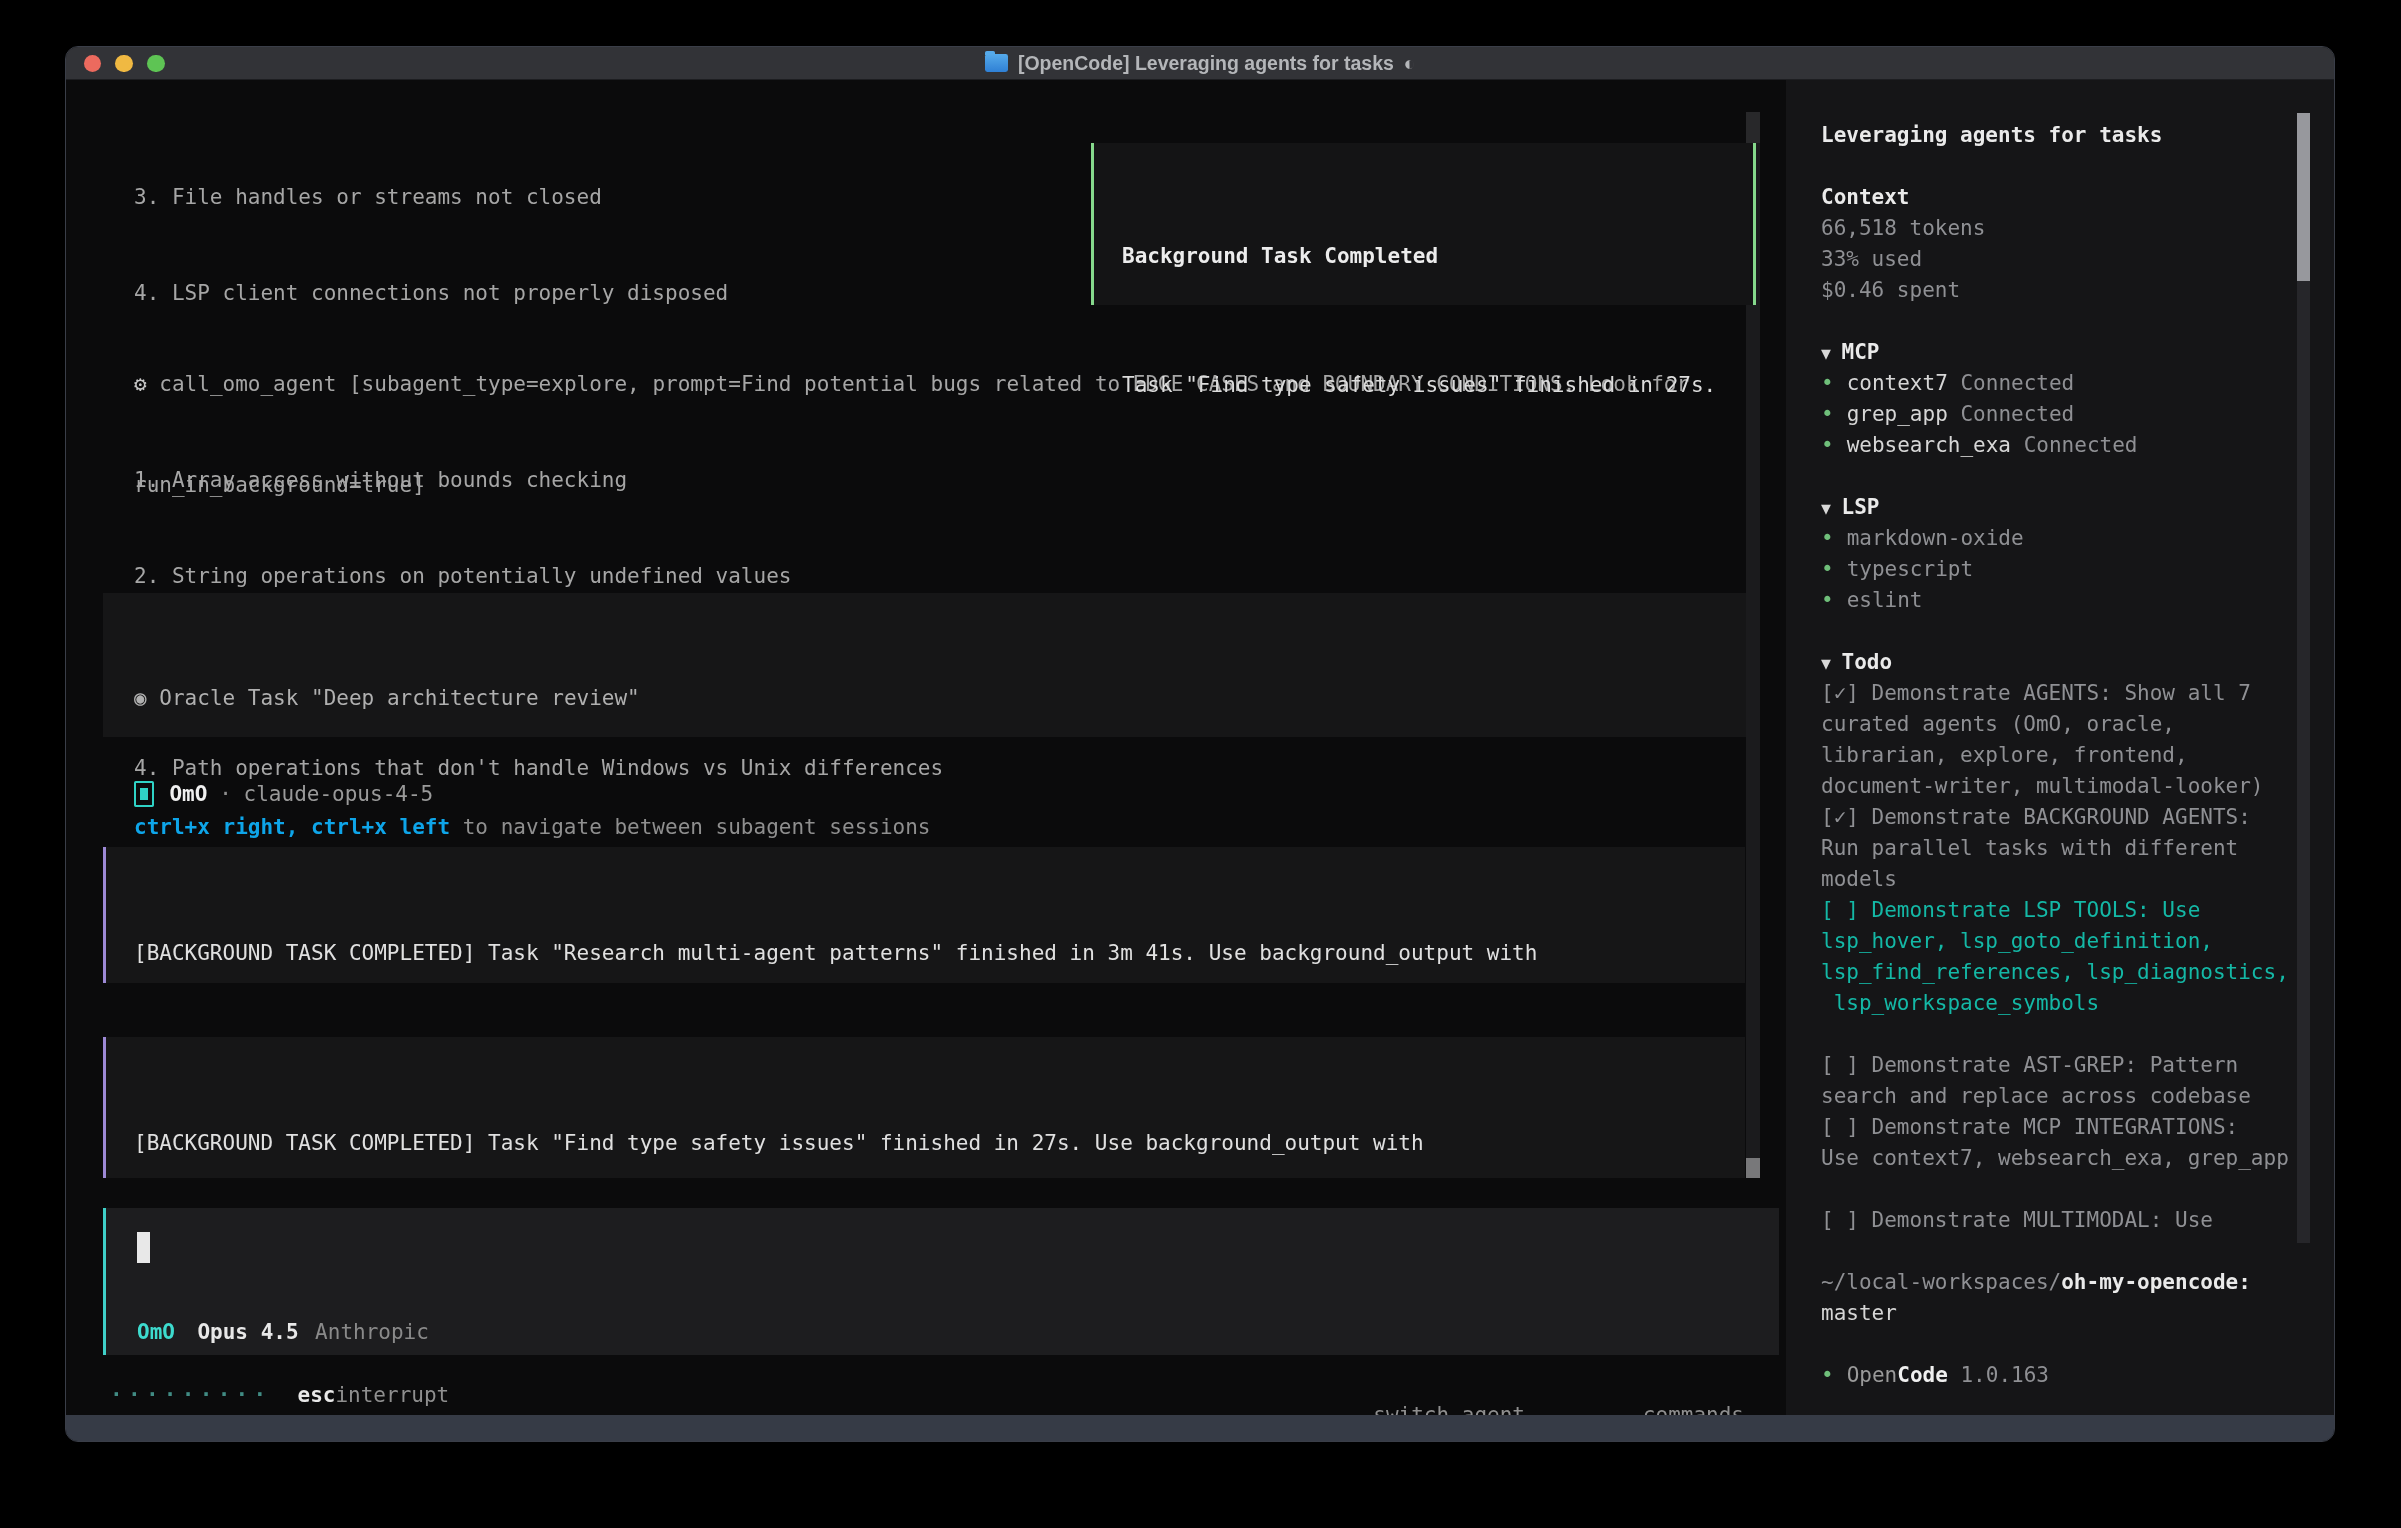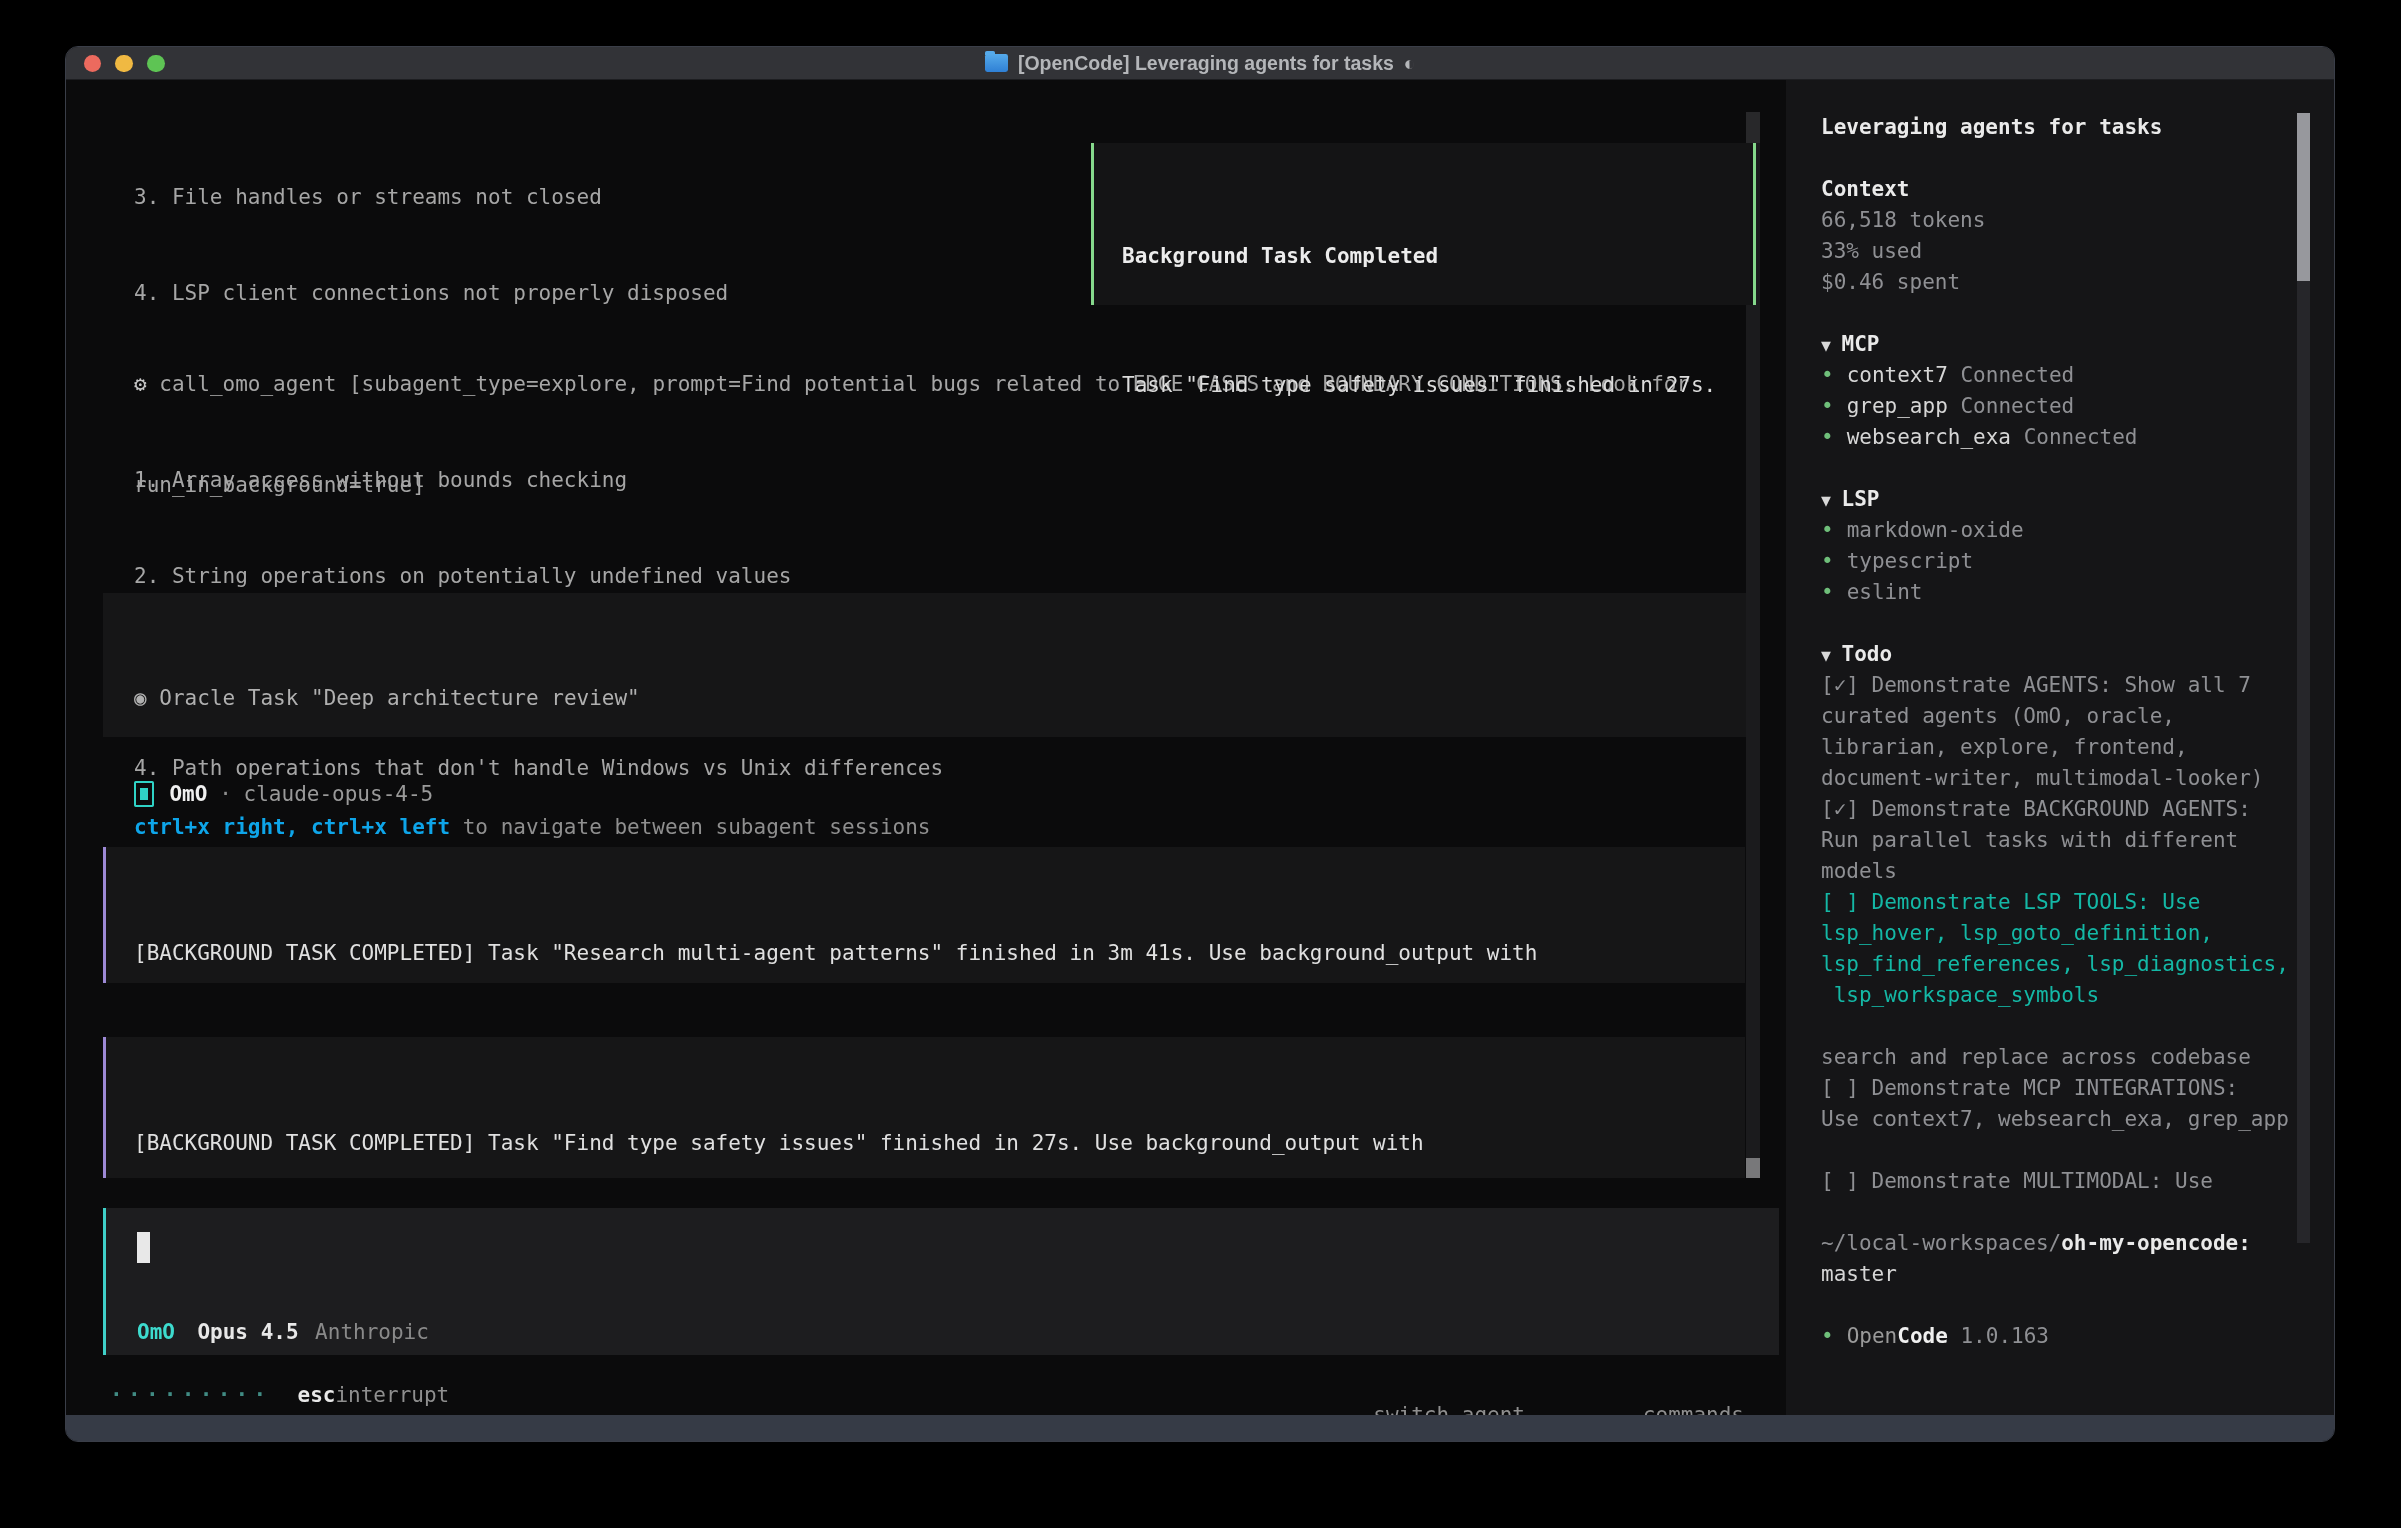--- a/index.html
+++ b/index.html
@@ -74,21 +74,21 @@
   
   #statusbar { position:absolute; left:0; top:1332px; width:1720px; height:32px; }
   #status-left { position:absolute; left:44px; top:0; display:flex; align-items:center; }
   .working-dots { color:#418c84; letter-spacing:5.3px; font-weight:bold; margin-right:26px; }
   .key { color:#e8e8e8; font-weight:bold; }
   .key-label { color:#8f8f8f; }
   #status-right { position:absolute; right:calc(1720px - 1678px); top:0; display:flex; align-items:center; }
   #status-right .gap-s { margin-right:14px;margin-top:40px; } .gap-m { margin-right:28px; }
   
   #sidebar { position:absolute; left:1720px; top:32.5px; width:551px; height:1335px;
-             background:#151517; padding:32px 0 0 35px; }
+             background:#151517; padding:40px 0 0 35px; }
   .sb-line { height:31px; line-height:31px; font-size:21px; white-space:pre; }
   .sb-title { color:#eaeaea; font-weight:bold; }
   .sb-head  { color:#eaeaea; font-weight:bold; }
   .sb-caret { color:#d8d8d8; font-size:16.5px; margin-right:10.6px; }
   .sb-gray  { color:#8f9094; }
   .sb-name  { color:#d6d6d6; }
   .sb-green { color:#14b8a6; }
   .sb-bullet{ color:#6fbf7a; margin-right:13px; }
   .sb-repo  { color:#eaeaea; font-weight:bold; }
   .sb-branch{ color:#d6d6d6; }
@@ -221,20 +221,21 @@
       <div class="sb-line sb-gray">librarian, explore, frontend,</div>
       <div class="sb-line sb-gray">document-writer, multimodal-looker)</div>
       <div class="sb-line sb-gray">[✓] Demonstrate BACKGROUND AGENTS:</div>
       <div class="sb-line sb-gray">Run parallel tasks with different</div>
       <div class="sb-line sb-gray">models</div>
       <div class="sb-line sb-green">[ ] Demonstrate LSP TOOLS: Use</div>
       <div class="sb-line sb-green">lsp_hover, lsp_goto_definition,</div>
       <div class="sb-line sb-green">lsp_find_references, lsp_diagnostics,</div>
       <div class="sb-line sb-green"> lsp_workspace_symbols</div>
       <div class="sb-line"> </div>
+      <div class="sb-line sb-gray">[ ] Demonstrate AST-GREP: Pattern</div>
       <div class="sb-line sb-gray">search and replace across codebase</div>
       <div class="sb-line sb-gray">[ ] Demonstrate MCP INTEGRATIONS:</div>
       <div class="sb-line sb-gray">Use context7, websearch_exa, grep_app</div>
       <div class="sb-line"> </div>
       <div class="sb-line sb-gray">[ ] Demonstrate MULTIMODAL: Use</div>
       <div class="sb-line"> </div>
       <div class="sb-line"><span class="sb-gray">~/local-workspaces/</span><span class="sb-repo">oh-my-opencode:</span></div>
       <div class="sb-line sb-branch">master</div>
       <div class="sb-line"> </div>
       <div class="sb-line"><span class="sb-bullet">•</span><span class="sb-vdim">Open</span><span class="sb-vbold">Code</span><span> </span><span class="sb-gray">1.0.163</span></div>

